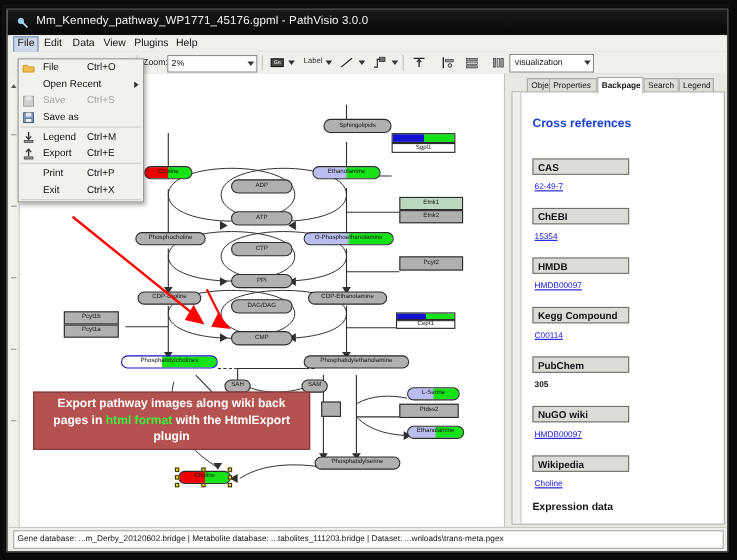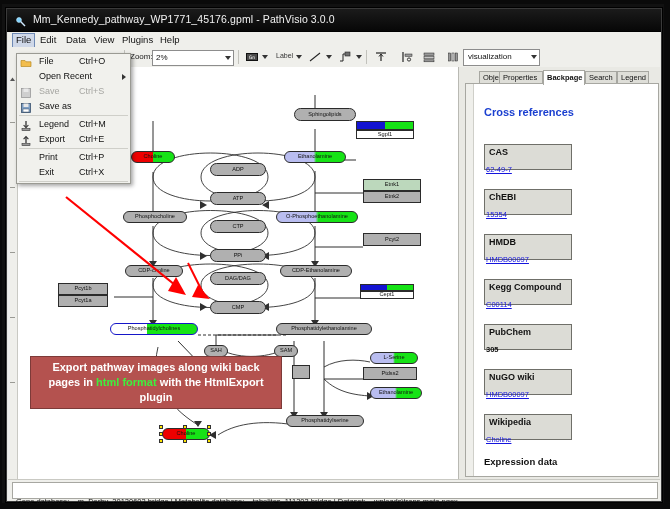--- a/index.html
+++ b/index.html
@@ -111,35 +111,35 @@
        line-height:12px;padding:0 3px;box-sizing:border-box;}
   .tab.active{top:0;height:15px;background:#fff;line-height:14px;font-weight:bold;
               z-index:3;}
   .sidebody{position:absolute;left:6px;top:16px;width:192px;height:392px;
             background:#fff;border:1px solid #a7a7a1;overflow:hidden;}
   .sb-scroll{position:absolute;left:0;top:0;width:7px;height:100%;
              background:#efefeb;border-right:1px solid #cfcfc9;}
   .sb-inner{position:absolute;left:9px;top:0;right:0;bottom:0;}
   .xref-title{position:absolute;left:9px;top:22px;font-size:11px;font-weight:bold;
               color:#1a3fd0;}
-  .xref-hdr{position:absolute;left:9px;width:88px;height:26px;background:#dcdcd6;
+  .xref-hdr{position:absolute;left:9px;width:88px;height:15px;background:#dcdcd6;
             border:1px solid #6f6f69;font-size:9px;font-weight:bold;color:#111;
             line-height:14px;padding-left:4px;box-sizing:border-box;}
   .xref-val{position:absolute;left:11px;font-size:7.5px;color:#1414dd;
             text-decoration:underline;}
   .xref-val.plain{color:#111;text-decoration:none;font-weight:bold;}
   .expr{position:absolute;left:9px;font-size:9.5px;font-weight:bold;color:#111;}
 
   
   .statusbar{position:absolute;left:1px;top:470px;width:652px;height:20px;
              background:#efefeb;border-top:1px solid #c9c9c3;}
   .status-box{position:absolute;left:4px;top:2px;width:644px;height:15px;
               background:#fff;border:1px solid #a7a7a1;}
   .status-txt{position:absolute;left:3px;top:2px;font-size:7.5px;color:#111;
-              white-space:nowrap;margin-top:12px;}
+              white-space:nowrap;}
 </style>
 </head>
 <body>
 
 <div id="root">
   <div class="desk"></div>
   <div class="desk-edge"></div>
 
   <div class="win">
 

